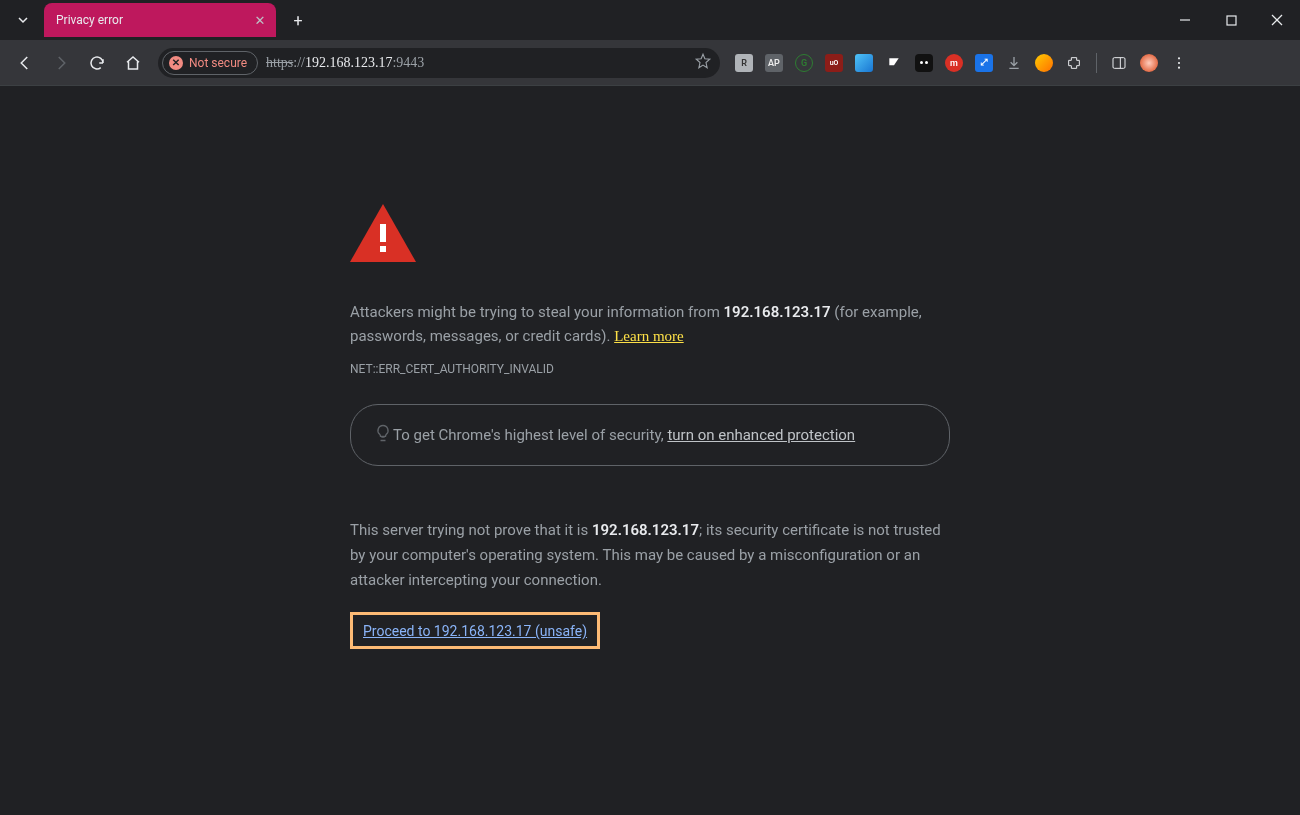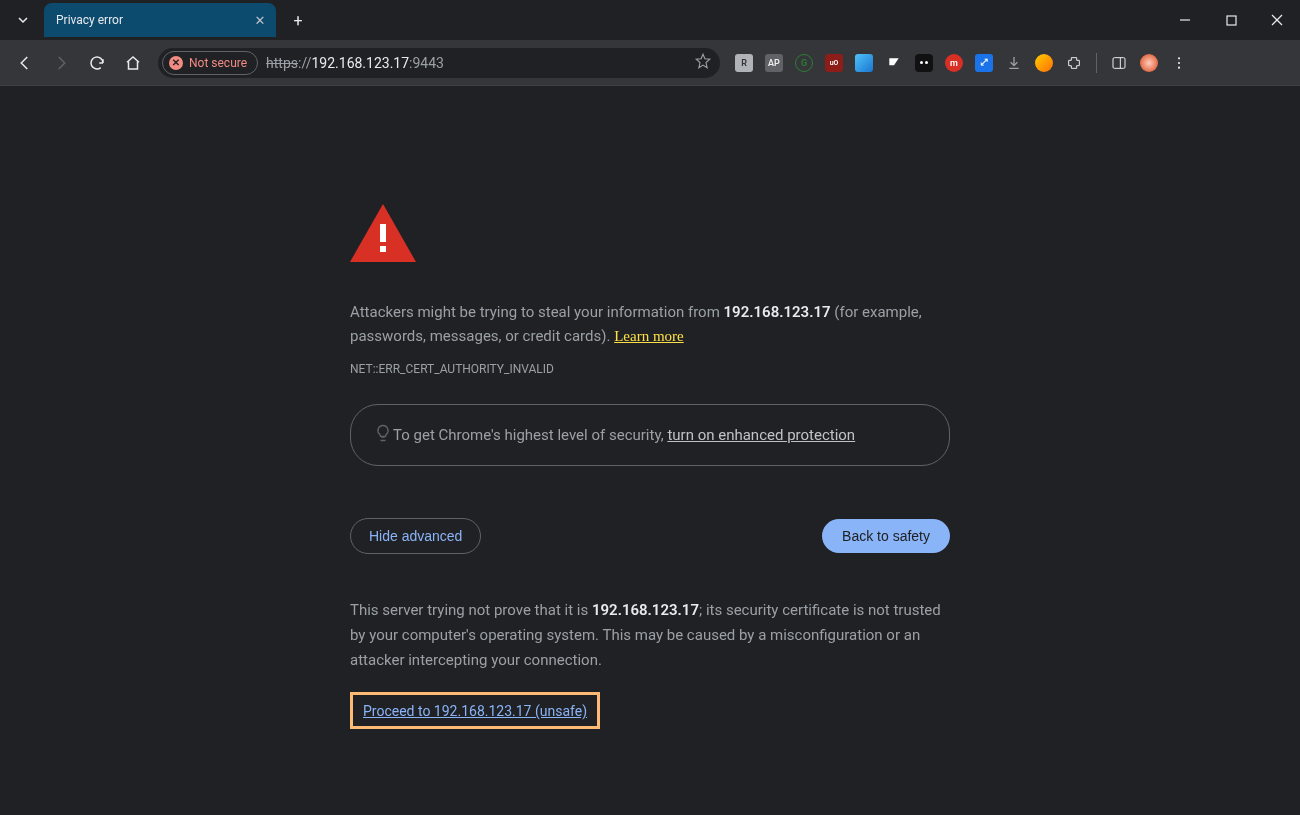--- a/index.html
+++ b/index.html
@@ -16,21 +16,21 @@
     background: #202124;
     display: flex; align-items: center;
   }
   .tab-dropdown {
     width: 34px; height: 30px; margin-left: 6px;
     display: flex; align-items: center; justify-content: center;
     color: #e8eaed;
   }
   .tab {
     height: 34px; min-width: 232px;
-    background: #0c4a6e;
+    background: #be185d;
     border-radius: 8px 8px 0 0;
     margin-left: 4px;
     display: flex; align-items: center;
     padding: 0 8px 0 12px;
     position: relative;
   }
   .tab-title { font-size: 12px; color: #e8eaed; flex: 1; }
   .tab-close { width: 16px; height: 16px; display:flex;align-items:center;justify-content:center; color:#bdc1c6; font-size:13px;}
   .newtab {
     width: 28px; height: 28px; margin-left: 8px;
@@ -72,21 +72,21 @@
     gap:6px;
     margin-right: 8px;
   }
   .chip-dot {
     width:14px;height:14px;border-radius:50%;
     background:#f28b82;
     display:flex;align-items:center;justify-content:center;
     font-size:10px;color:#202124;font-weight:700;line-height:1;
   }
   .chip-text { font-size:12px; color:#f28b82; }
-  .url { font-size:14px; color:#9aa0a6; display:flex; align-items:baseline; }
+  .url { font-size:14px; color:#9aa0a6; display:flex; align-items:baseline;font-family:Liberation Serif, serif; }
   .url .scheme { color:#9aa0a6; text-decoration: line-through; }
   .url .host { color:#e8eaed; }
   .url .sep, .url .port { color:#9aa0a6; }
   .star { margin-left:auto; color:#9aa0a6; }
   .ext-row { display:flex; align-items:center; gap:2px; margin-left:8px; }
   .ext {
     width:28px;height:28px;display:flex;align-items:center;justify-content:center;
     font-size:10px;font-weight:600;border-radius:4px;color:#e8eaed;
   }
   .ext-badge { width:18px;height:18px;border-radius:3px;display:flex;align-items:center;justify-content:center;font-size:9px;}
@@ -288,24 +288,20 @@
       <span class="bulb">
         <svg width="20" height="20" viewBox="0 0 24 24">
             <path d="M9 21h6 M10 17h4 M12 3a6 6 0 0 0-4 10.5c.7.7 1 1.5 1 2.5h6c0-1 .3-1.8 1-2.5A6 6 0 0 0 12 3z" fill="none" stroke="#5f6368" stroke-width="1.6"></path>
           </svg>
       </span>
       <span>
         <span>To get Chrome's highest level of security, </span><a>turn on enhanced protection</a>
       </span>
     </div>
 
-    <div class="btnrow">
-      <button class="btn-outline">Hide advanced</button>
-      <button class="btn-solid">Back to safety</button>
-    </div>
 
     <p class="expl">
       <span>This server trying not prove that it is </span><b>192.168.123.17</b><span>; its security certificate is not trusted by your computer's operating system. This may be caused by a misconfiguration or an attacker intercepting your connection.</span>
     </p>
 
     <span class="proceed-wrap">
       <a class="proceed-link">Proceed to 192.168.123.17 (unsafe)</a>
     </span>
   </div>
 </div>

